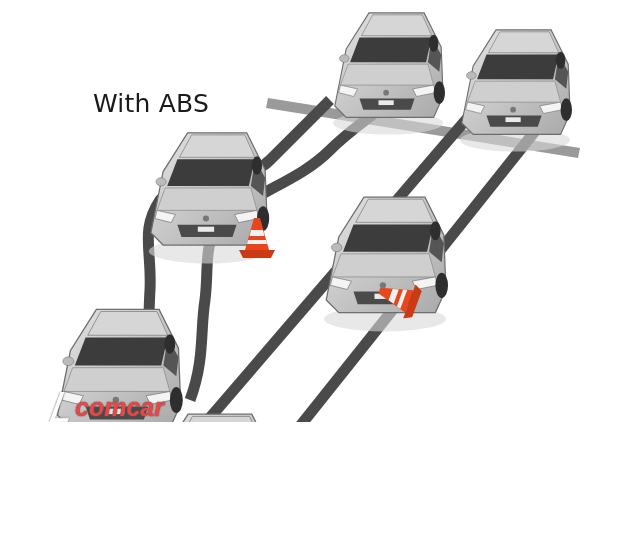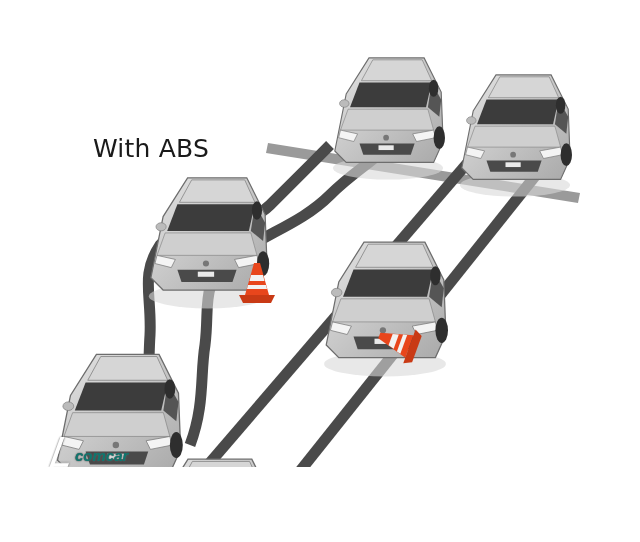--- a/index.html
+++ b/index.html
@@ -1,21 +1,21 @@
 <!DOCTYPE html>
 <html><head>
 <meta charset="utf-8">
 <style>
   html, body { margin:0; padding:0; background:#ffffff; }
-  #stage { position:relative; width:640px; height:422px; overflow:hidden; background:#ffffff; font-family:"DejaVu Sans","Liberation Sans",sans-serif;margin-top:45px; }
+  #stage { position:relative; width:640px; height:422px; overflow:hidden; background:#ffffff; font-family:"DejaVu Sans","Liberation Sans",sans-serif; }
   svg { position:absolute; left:0; top:0; }
   .label { position:absolute; color:#1a1a1a; font-size:25px; letter-spacing:0.2px; white-space:nowrap; }
   #lbl-with { left:93px; top:89px; }
   #lbl-without { left:399px; top:334px; }
-  .watermark { position:absolute; left:55px; top:392px; color:#0f766e; font-family:"Liberation Sans",sans-serif; font-weight:bold; font-size:15px; font-style:italic; text-shadow:0 0 2px #666, 0 0 1px #444; }
+  .watermark { position:absolute; left:55px; top:392px; color:#ef4444; font-family:"Liberation Sans",sans-serif; font-weight:bold; font-size:25px; font-style:italic; text-shadow:0 0 2px #666, 0 0 1px #444; }
   .wm-mark { display:inline-block; width:14px; height:26px; border-left:4px solid #fff; border-bottom:4px solid #fff; transform:skewX(-20deg); margin-right:2px; vertical-align:-6px; filter:drop-shadow(0 0 1px #555); }
 </style>
 </head>
 <body>
 
 <div id="stage">
   <svg width="640" height="542" viewBox="0 0 640 542">
     <defs>
       <linearGradient id="bodyG" x1="0" y1="0" x2="1" y2="1">
         <stop offset="0" stop-color="#e4e4e4"></stop>

